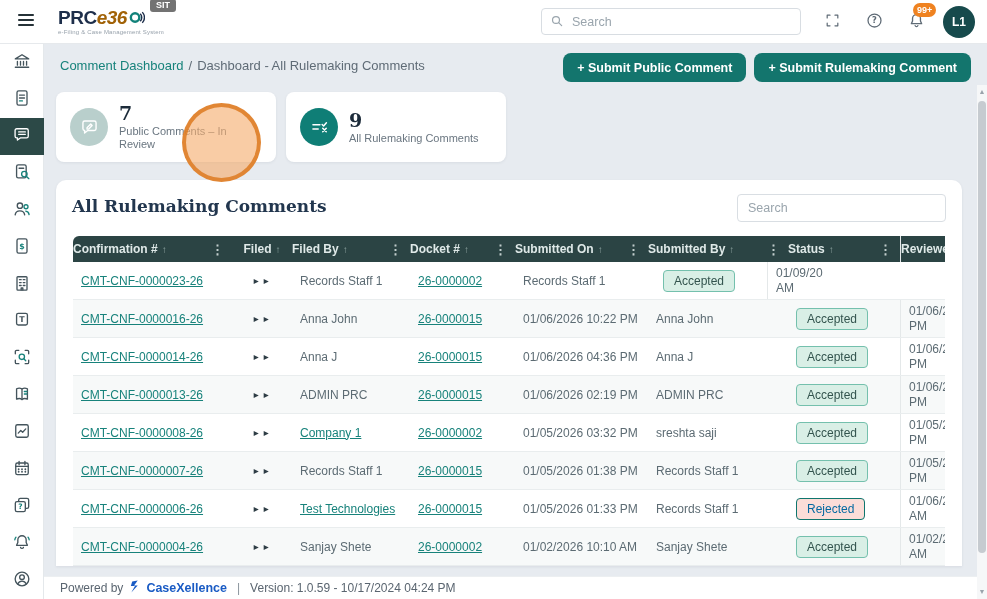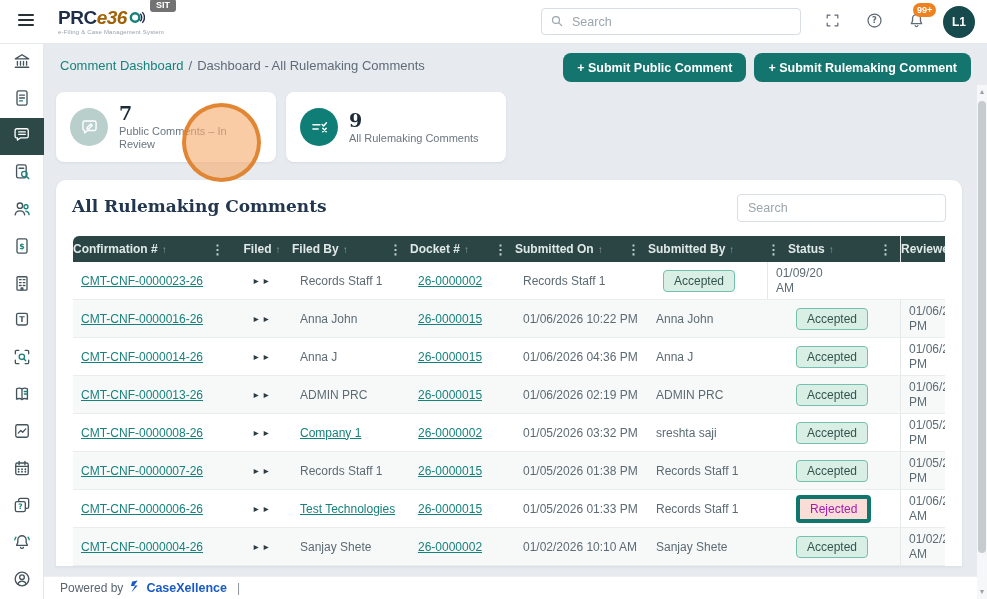--- a/index.html
+++ b/index.html
@@ -79,21 +79,21 @@
   .tr.alt { background:#f7f9f9; }
   .td { padding-left:8px; font-size:12px; color:#5c6b73; white-space:nowrap; overflow:hidden; height:100%;
         display:flex; align-items:center; }
   .c0{width:159px}.c1{width:60px;justify-content:center;padding-left:0}.c2{width:118px}.c3{width:105px}
   .c4{width:133px}.c5{width:140px}.c6{width:112px}
   .c7{width:120px; border-left:1px solid #e4e8e9; flex-direction:column; align-items:flex-start; justify-content:center; line-height:1.25;}
   .tbl-link { color:#17827b; text-decoration:underline; font-weight:500; cursor:pointer; }
   .view-glyph { font-size:8.5px; letter-spacing:1.5px; color:#2e3d45; cursor:pointer; }
   .badge { font-size:12px; padding:3px 10px; border-radius:4px; }
   .badge-accepted { background:#d9efe6; border:1px solid #74c0ad; color:#33544e; }
-  .badge-rejected { background:#fbddd8; border:4px solid #0f766e; color:#a21caf;text-align:center; }
+  .badge-rejected { background:#fbddd8; border:1px solid #0f766e; color:#0369a1;text-align:center; }
 
   
   .footer { position:absolute; left:0; right:0; bottom:0; height:23px; background:#fff; z-index:16;
             display:flex; align-items:center; padding-left:16px; gap:6px; font-size:12px; color:#5a6570;
             border-top:1px solid #eceff1; }
   .brand { color:#1a5bc4; font-weight:bold; font-size:12.5px; }
   .f-sep { color:#8a949c; margin:0 4px; }
 
   
   .scrollbar { position:absolute; right:0; top:85px; bottom:0; width:10px; background:#f6f7f8; z-index:30; }
@@ -577,20 +577,21 @@
 
     <footer class="footer">
       <span>Powered by</span>
       <span>
         <svg width="11" height="13" viewBox="0 0 12 14">
             <path d="M9.5 0.5 3.5 1.5 2 6.5h4.5L2.5 13.5l7-7.5H5.5z" fill="#1a5bc4"></path>
           </svg>
       </span>
       <span class="brand">CaseXellence</span>
       <span class="f-sep">|</span>
+      <span>Version: 1.0.59 - 10/17/2024 04:24 PM</span>
     </footer>
   </div>
 
   <div class="scrollbar">
     <div class="sb-up">▲</div>
     <div class="sb-thumb"></div>
     <div class="sb-down">▼</div>
   </div>
 
 </div>

